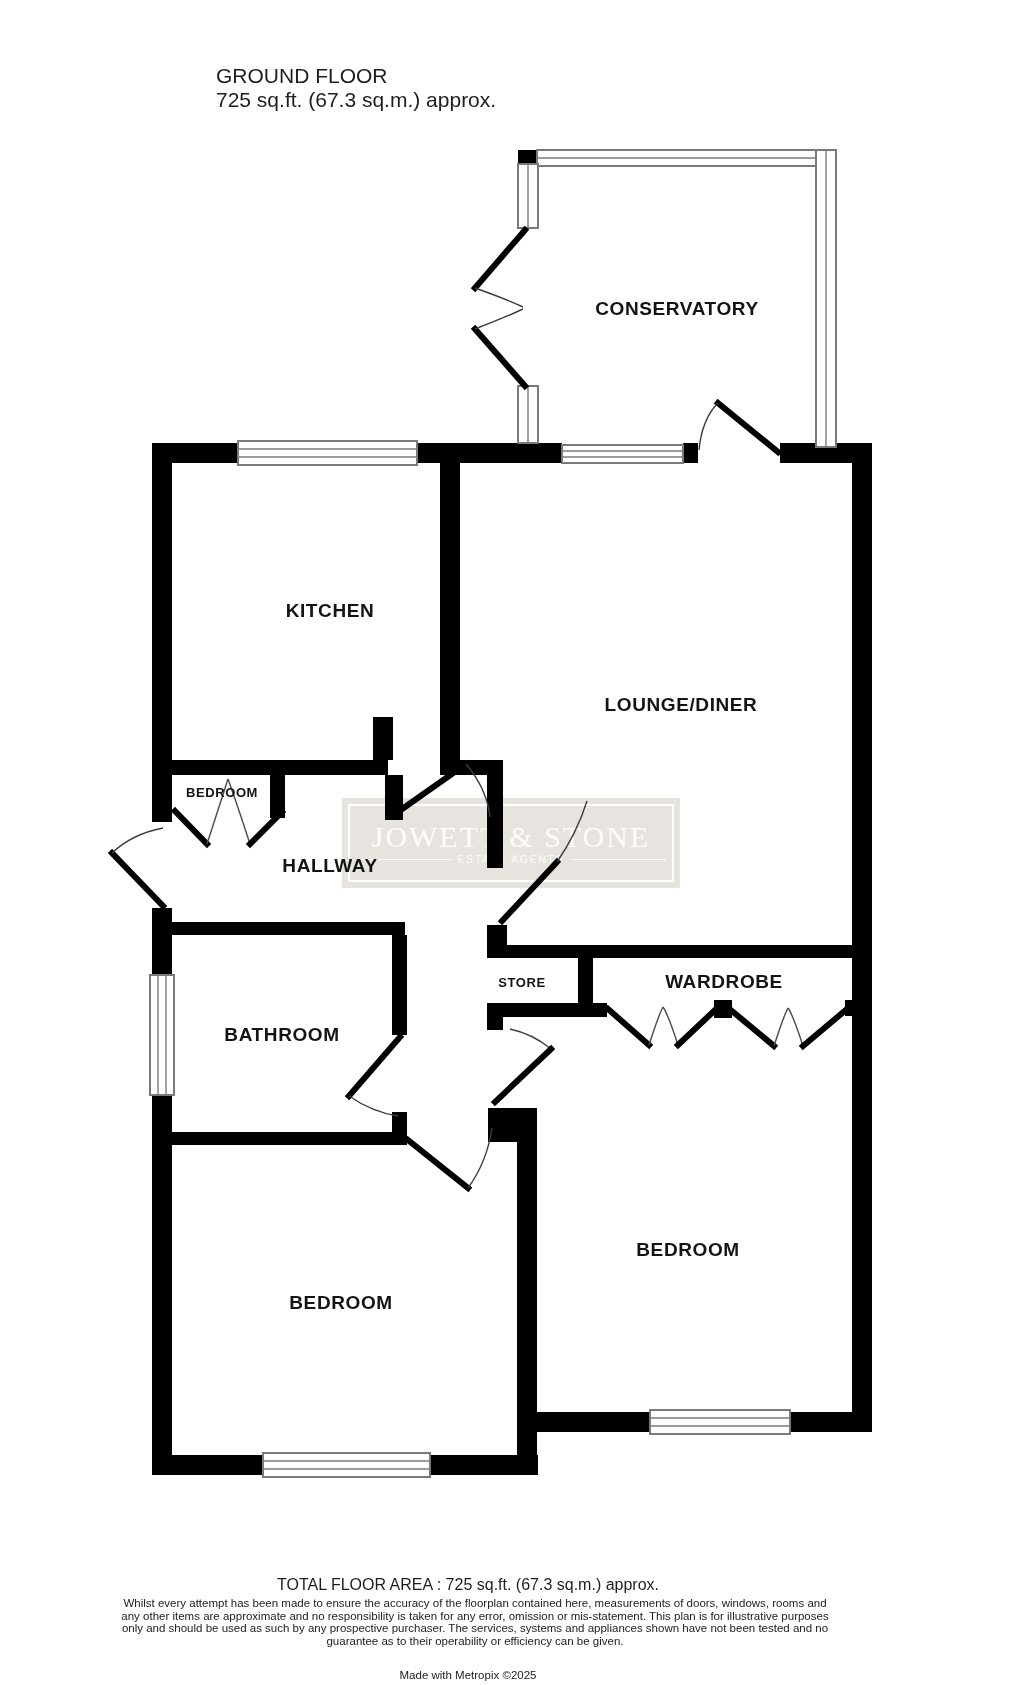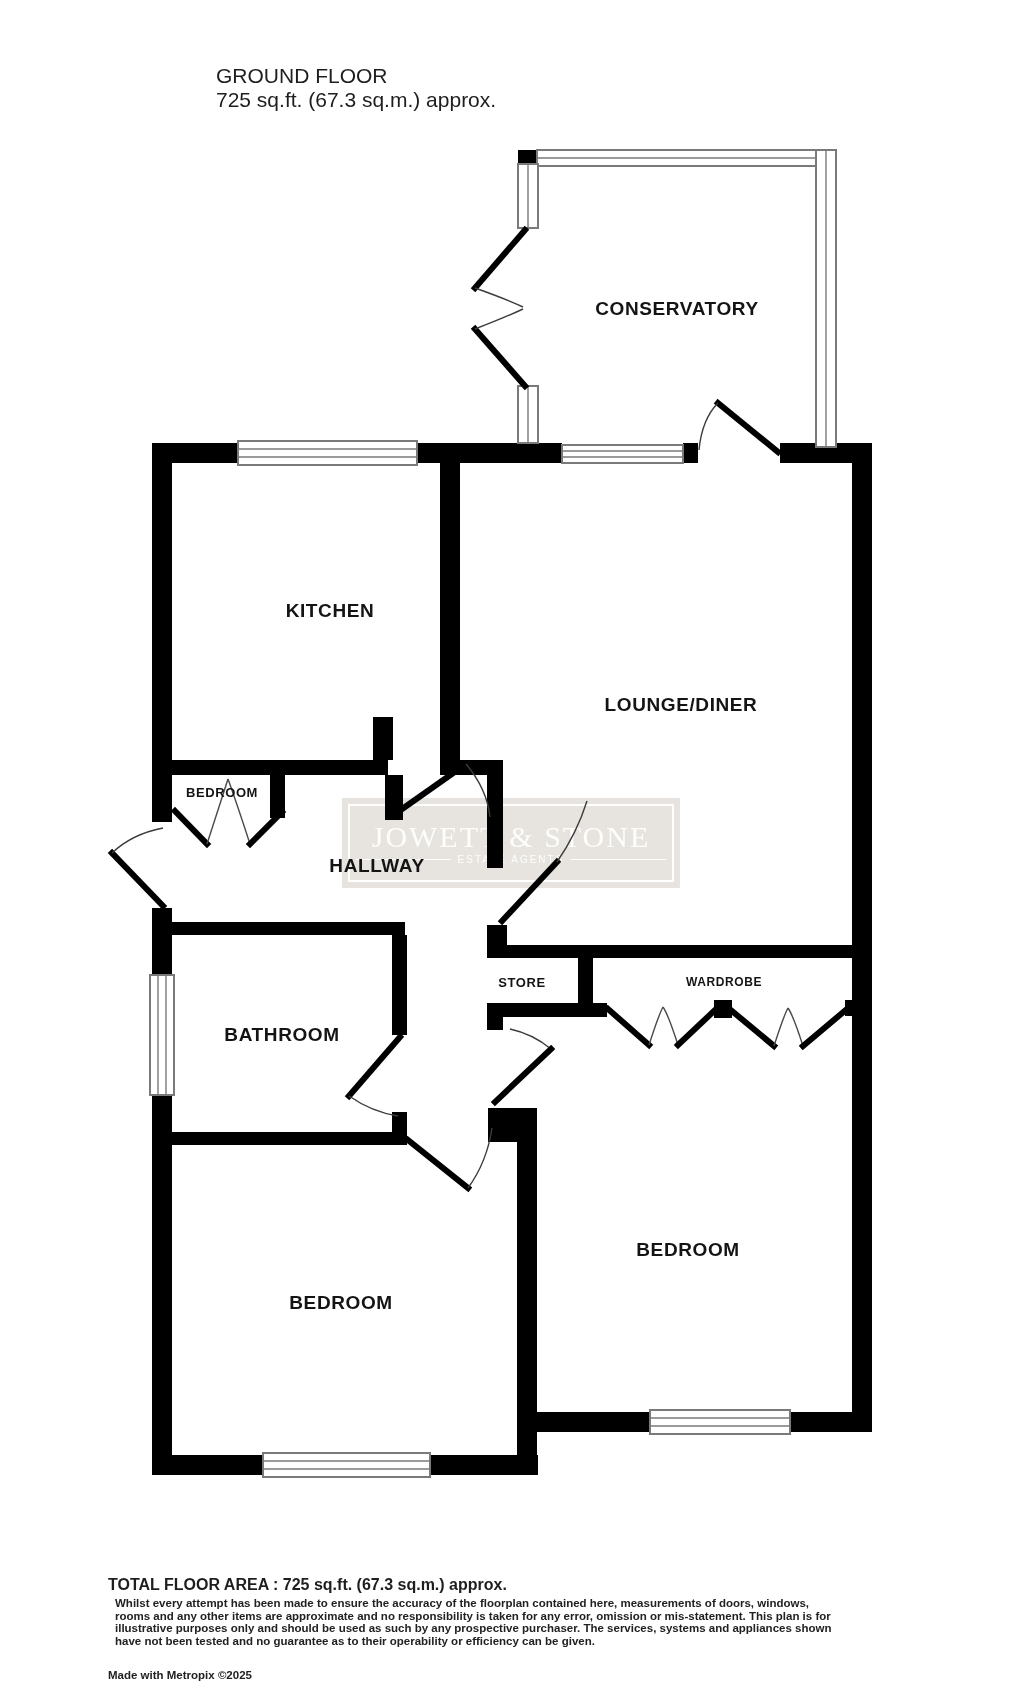--- a/index.html
+++ b/index.html
@@ -6,23 +6,23 @@
   #canvas{
     position:relative;width:1024px;height:1685px;background:#ffffff;
     font-family:"Liberation Sans",sans-serif;color:#1a1a1a;overflow:hidden;
   }
   
   .hdr{position:absolute;left:216px;top:44px;width:500px;
        font-size:21px;line-height:24px;color:#1e1e1e;margin-top:20px;}
   .room-label{position:absolute;transform:translate(-50%,-50%);font-weight:bold;
        color:#141414;letter-spacing:.6px;white-space:nowrap;z-index:30;}
   .lbl-19{font-size:19px;}
-  .lbl-16{font-size:12px;text-align:right;}
+  .lbl-16{font-size:19px;text-align:right;}
   .lbl-13{font-size:13px;}
-  .ftr{position:absolute;left:108px;width:720px;z-index:30;font-weight:bold;}
+  .ftr{position:absolute;left:108px;width:720px;text-align:center;z-index:30;}
   .ftr-total{top:1576px;font-size:16px;color:#1e1e1e;}
   .ftr-disc{top:1597px;font-size:11.5px;line-height:12.6px;color:#222;margin-left:7px;}
   .ftr-credit{top:1669px;font-size:11.5px;color:#222;}
   
   .wm{position:absolute;left:342px;top:798px;width:338px;height:90px;
       background:#e7e4df;z-index:5;}
   .wm-inner{position:absolute;left:6px;top:6px;right:6px;bottom:6px;
       border:2px solid #ffffff;display:flex;flex-direction:column;
       align-items:center;justify-content:center;}
   .wm-name{font-family:"Liberation Serif",serif;font-size:30px;line-height:30px;
@@ -208,21 +208,21 @@
         <path class="foldthin" d="M 788 1008 Q 793 1015 803 1046"></path>
         <line class="fold" x1="803" y1="1046" x2="847" y2="1009"></line>
       </g>
     </g>
   </svg>
 
   <div class="room-label lbl-19" style="left:677px;top:309px;">CONSERVATORY</div>
   <div class="room-label lbl-19" style="left:330px;top:611px;">KITCHEN</div>
   <div class="room-label lbl-19" style="left:681px;top:705px;">LOUNGE/DINER</div>
   <div class="room-label lbl-13" style="left:222px;top:792px;">BEDROOM</div>
-  <div class="room-label lbl-19" style="left:330px;top:866px;margin-left:47px;">HALLWAY</div>
+  <div class="room-label lbl-19" style="left:330px;top:866px;">HALLWAY</div>
   <div class="room-label lbl-13" style="left:522px;top:982px;">STORE</div>
   <div class="room-label lbl-16" style="left:724px;top:982px;">WARDROBE</div>
   <div class="room-label lbl-19" style="left:282px;top:1035px;">BATHROOM</div>
   <div class="room-label lbl-19" style="left:688px;top:1250px;">BEDROOM</div>
   <div class="room-label lbl-19" style="left:341px;top:1303px;">BEDROOM</div>
 
   <div class="ftr ftr-total">TOTAL FLOOR AREA : 725 sq.ft. (67.3 sq.m.) approx.</div>
   <div class="ftr ftr-disc">Whilst every attempt has been made to ensure the accuracy of the floorplan contained here, measurements of doors, windows, rooms and any other items are approximate and no responsibility is taken for any error, omission or mis-statement. This plan is for illustrative purposes only and should be used as such by any prospective purchaser. The services, systems and appliances shown have not been tested and no guarantee as to their operability or efficiency can be given.</div>
   <div class="ftr ftr-credit">Made with Metropix ©2025</div>
 

